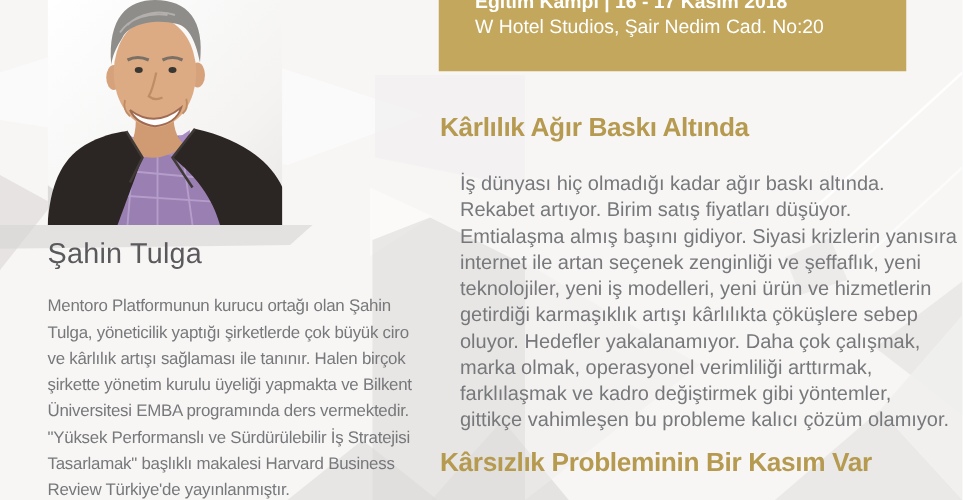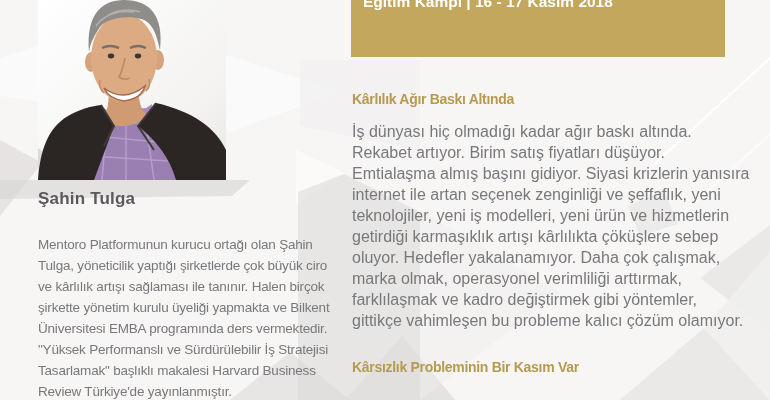--- a/index.html
+++ b/index.html
@@ -14,47 +14,47 @@
   
   .photo{
     position:absolute;left:38px;top:0;width:188px;height:180px;overflow:hidden;
   }
   .photo svg{display:block;width:188px;height:180px;}
 
   
   .banner{
     position:absolute;left:351px;top:0;width:374px;height:57px;
     background:var(--banner_gold,#c2a75d);
-    color:#ffffff;box-sizing:border-box;padding-left:12px;overflow:hidden;
+    color:#ffffff;box-sizing:border-box;padding-left:29px;overflow:hidden;
   }
   .banner .bline{font-size:15.5px;line-height:20px;white-space:nowrap;}
   .banner .bline1{margin-top:-8px;font-weight:bold;}
 
   
   .speaker-name{
     position:absolute;left:38px;top:189px;margin:0;
-    font-size:17px;font-weight:bold;color:var(--name_text,#5a5a5d);
+    font-size:23px;font-weight:normal;color:var(--name_text,#5a5a5d);
     letter-spacing:0.2px;
   }
   .speaker-bio{
     position:absolute;left:38px;top:234px;width:292px;margin:0;
     font-size:13.5px;line-height:21px;letter-spacing:-0.2px;
     color:var(--body_text,#7a7b7e);
   }
 
   
   .h-gold{
     position:absolute;left:352px;margin:0;
-    font-size:14px;font-weight:bold;letter-spacing:-0.3px;
+    font-size:21px;font-weight:bold;letter-spacing:-0.3px;
     color:var(--gold,#b59a50);white-space:nowrap;
   }
   .h-sec1{top:91px;}
   .h-sec2{top:359px;}
   .article-body{
-    position:absolute;left:352px;top:121px;width:398px;margin:0;
+    position:absolute;left:352px;top:121px;width:398px;margin:16px;
     font-size:16px;line-height:21px;color:var(--body_text,#77787b);
   }
 </style>
 </head>
 <body>
 
 <div class="page">
 
   <svg class="bg-svg" viewBox="0 0 770 400" aria-hidden="true">
     <rect x="0" y="0" width="770" height="400" fill="#f7f6f5"></rect>
@@ -126,20 +126,21 @@
       <path d="M87,58 Q84,72 81,77 Q86,81 92,78" fill="none" stroke="#c08c66" stroke-width="1.8"></path>
 
       <path d="M66,88 Q86,103 107,86 Q103,99 86,101 Q71,99 66,88 Z" fill="#ffffff" stroke="#a06b52" stroke-width="1.5"></path>
       <path d="M62,80 Q60,88 66,93" fill="none" stroke="#c08c66" stroke-width="1.5"></path>
       <path d="M111,79 Q113,87 108,91" fill="none" stroke="#c08c66" stroke-width="1.5"></path>
     </svg>
   </div>
 
   <div class="banner">
     <div class="bline bline1">Eğitim Kampı  |  16 - 17 Kasım 2018</div>
+    <div class="bline">W Hotel Studios, Şair Nedim Cad. No:20</div>
   </div>
 
   <h2 class="speaker-name">Şahin Tulga</h2>
   <p class="speaker-bio">Mentoro Platformunun kurucu ortağı olan Şahin Tulga, yöneticilik yaptığı şirketlerde çok büyük ciro ve kârlılık artışı sağlaması ile tanınır. Halen birçok şirkette yönetim kurulu üyeliği yapmakta ve Bilkent Üniversitesi EMBA programında ders vermektedir. "Yüksek Performanslı ve Sürdürülebilir İş Stratejisi Tasarlamak" başlıklı makalesi Harvard Business Review Türkiye'de yayınlanmıştır.</p>
 
   <h1 class="h-gold h-sec1">Kârlılık Ağır Baskı Altında</h1>
   <p class="article-body">İş dünyası hiç olmadığı kadar ağır baskı altında. Rekabet artıyor. Birim satış fiyatları düşüyor. Emtialaşma almış başını gidiyor. Siyasi krizlerin yanısıra internet ile artan seçenek zenginliği ve şeffaflık, yeni teknolojiler, yeni iş modelleri, yeni ürün ve hizmetlerin getirdiği karmaşıklık artışı kârlılıkta çöküşlere sebep oluyor. Hedefler yakalanamıyor. Daha çok çalışmak, marka olmak, operasyonel verimliliği arttırmak, farklılaşmak ve kadro değiştirmek gibi yöntemler, gittikçe vahimleşen bu probleme kalıcı çözüm olamıyor.</p>
   <h1 class="h-gold h-sec2">Kârsızlık Probleminin Bir Kasım Var</h1>
 
 </div>

